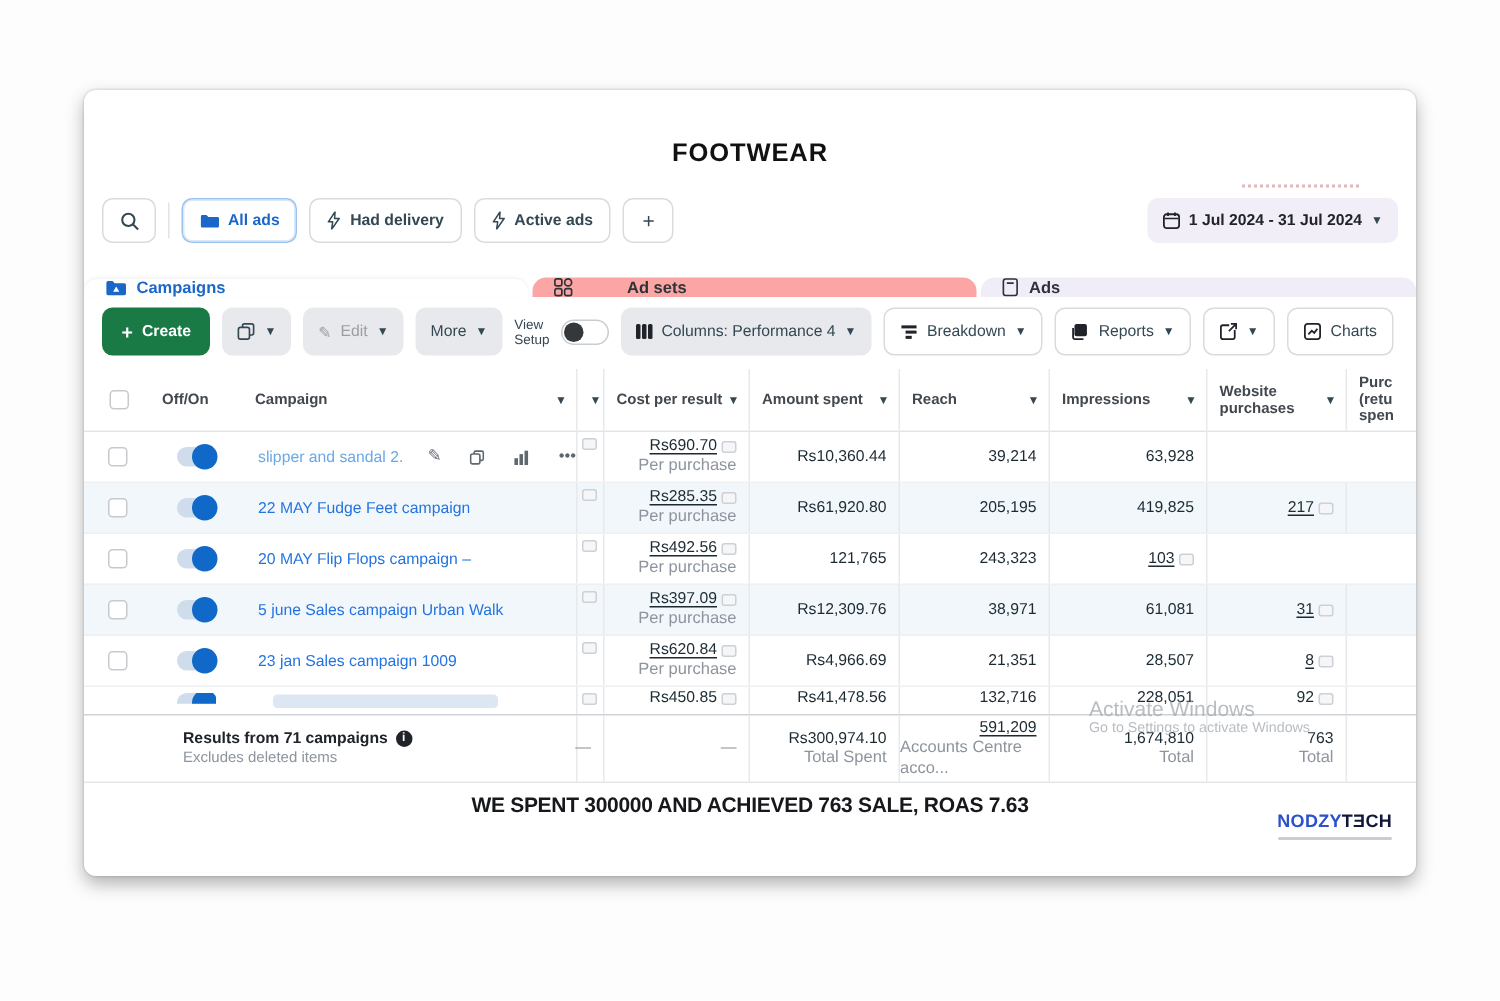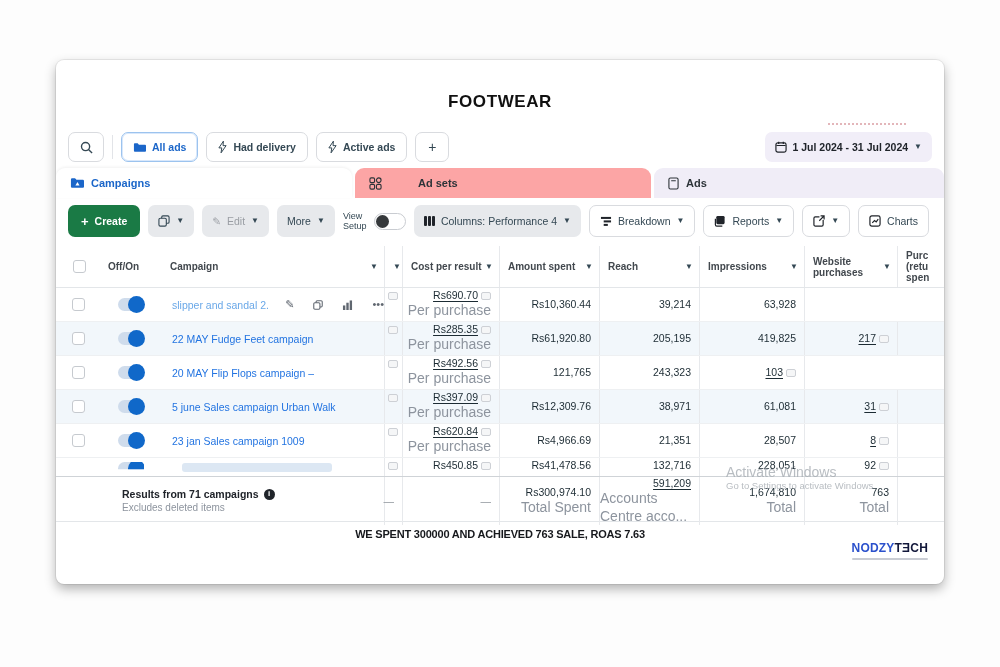--- a/index.html
+++ b/index.html
@@ -22,21 +22,21 @@
   .chip.active { border:1px solid #9cc3ee; box-shadow:0 0 0 1px #d9e8fb inset; color:#1b66c9; }
   .chip.add { width:34px; justify-content:center; font-size:14px; color:#344854; font-weight:normal; }
   .fspacer { flex:1; }
   .datewrap { position:relative; }
   .dots { position:absolute; top:-9px; right:26px; width:78px; border-top:2px dotted #e3b6ba; }
   .datebtn { height:30px; background:#f1eef8; border-radius:7px; display:flex; align-items:center; gap:6px;
              padding:0 10px; font-size:10.5px; font-weight:bold; color:#20242a; }
   .caret { font-size:8px; color:#344854; line-height:1; }
 
   
-  .tabstrip { position:absolute; top:108px; left:0; right:0; height:30px; display:flex; gap:3px; }
+  .tabstrip { position:absolute; top:108px; left:0; right:0; height:30px; display:flex; gap:3px;align-items:flex-end; }
   .ltab { display:flex; align-items:center; gap:7px; padding-left:14px; font-size:11px; font-weight:bold;
           border-radius:9px 9px 0 0; }
   .ltab.campaigns { width:296px; background:#fff; color:#1b66c9; box-shadow:0 -1px 3px rgba(0,0,0,.06); }
   .ltab.adsets { width:296px; background:#fca5a5; color:#2c3338;gap:36px; }
   .ltab.ads { flex:1; background:#f0edf7; color:#2c3338; }
 
   
   .toolbar { position:absolute; top:142px; left:12px; right:12px; height:38px; display:flex; align-items:center; gap:8px; }
   .btn { height:32px; display:flex; align-items:center; gap:6px; padding:0 10px; border-radius:7px;
          font-size:10.5px; color:#344854; white-space:nowrap; }
@@ -74,40 +74,40 @@
   .rowicons { display:flex; align-items:center; gap:19px; color:#606770; }
   .rowicons .ri { font-size:11px; line-height:1; }
   .c-flag { position:relative; border-left:1px solid #e7e9ec; }
   .att { width:10px; height:8px; border:1px solid #cdd0d5; border-radius:2px; display:inline-block; background:#f5f6f7; }
   .c-flag .att { position:absolute; top:4px; left:3px; }
   .c-num { flex-direction:column; align-items:flex-end; justify-content:center; padding-right:8px; border-left:1px solid #e7e9ec; line-height:1.25; }
   .partial .c-num { justify-content:flex-start; padding-top:1px; }
   .val {}
   .val.u { text-decoration:underline; text-underline-offset:2px; }
   .valrow { display:flex; align-items:center; gap:3px; }
-  .subcap { font-size:14px; color:#8d949e; }
+  .subcap { font-size:11px; color:#8d949e; }
   .ghostname { width:150px; height:9px; border-radius:3px; background:#dce7f3; margin-left:10px; }
 
   
   .srow { height:46px; border-top:1px solid #cfd3d7; border-bottom:1px solid #e3e6e9; background:#fff; }
   .s-results { grid-column:1 / span 3; display:flex; flex-direction:column; justify-content:center; padding-left:66px; line-height:1.35; }
   .s-results .r1 { font-weight:bold; color:#20242a; display:flex; align-items:center; gap:5px; }
   .infodot { width:11px; height:11px; border-radius:50%; background:#20242a; color:#fff; font-size:8px; font-weight:bold;
              display:inline-flex; align-items:center; justify-content:center; }
   .s-results .r2 { font-size:10px; color:#8d949e; }
   .dash { color:#90969c; }
 
   
   .watermark { position:absolute; top:404px; right:8px; width:210px; text-align:left; color:#a7adb3; opacity:.8;
                pointer-events:none; z-index:5; }
   .watermark .w1 { font-size:14px; }
   .watermark .w2 { font-size:9.5px; }
 
   
-  .caption { position:absolute; top:468px; left:0; right:0; text-align:center; font-size:11px; font-weight:bold;
+  .caption { position:absolute; top:468px; left:0; right:0; text-align:center; font-size:14px; font-weight:bold;
              color:#16181c; letter-spacing:-0.2px; }
   .logo { position:absolute; top:478px; right:16px; text-align:center; }
   .logo .word { font-size:12px; font-weight:bold; letter-spacing:.2px; }
   .logo .p1 { color:#2b51cc; }
   .logo .p2 { color:#12173a; }
   .logo .tag { margin-top:2px; height:2px; background:#c9ccd3; border-radius:1px; }
 
   svg { display:block; }
 </style>
 </head>

